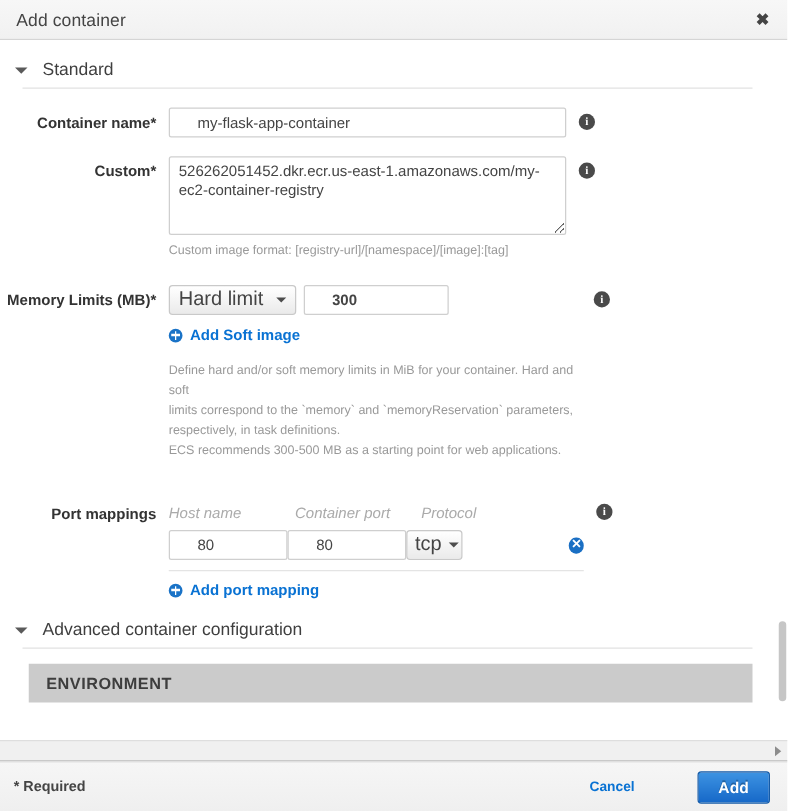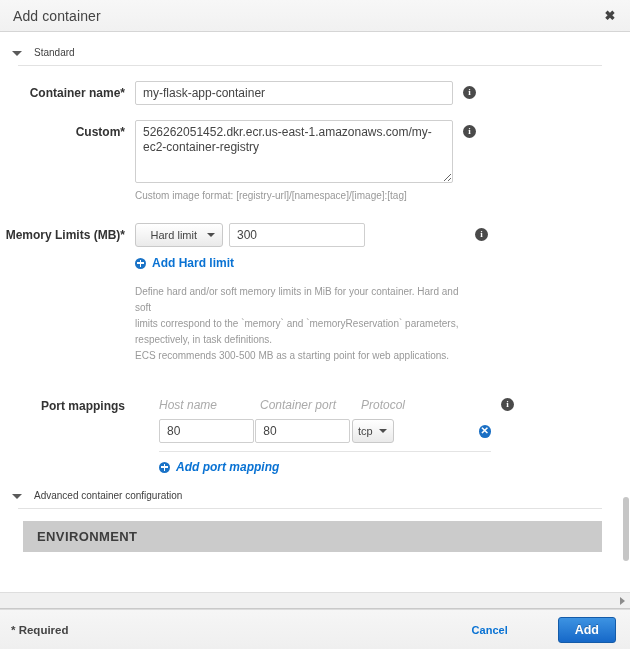--- a/index.html
+++ b/index.html
@@ -76,21 +76,21 @@
     width: 0;
     height: 0;
     border-left: 5px solid transparent;
     border-right: 5px solid transparent;
     border-top: 5px solid #5a5a5a;
     margin-right: 12px;
     margin-top: 2px;
     cursor: pointer;
   }
   .section-title {
-    font-size: 10px;
+    font-size: 14px;
     color: #3f3f3f;
   }
   .section-rule {
     border-bottom: 1px solid #e2e2e2;
     margin: 7px 18px 0 18px;
   }
 
   
   .form-row {
     display: flex;
@@ -117,30 +117,30 @@
   .control-stack {
     display: flex;
     flex-direction: column;
   }
 
   input.txt {
     box-sizing: border-box;
     height: 24px;
     border: 1px solid #cfcfcf;
     border-radius: 2px;
-    padding: 2px 7px;
+    padding: 2px 22px;
     font-family: "Liberation Sans", sans-serif;
     font-size: 12px;
     color: #444444;
     background: #ffffff;
     outline: none;
   }
   input.txt::placeholder { color: #aaaaaa; }
   .w-name { width: 318px; }
-  .w-mem { width: 136px; }
+  .w-mem { width: 116px; font-weight: bold; }
   .w-port { width: 95px; }
 
   textarea.ta {
     box-sizing: border-box;
     width: 318px;
     height: 63px;
     border: 1px solid #cfcfcf;
     border-radius: 2px;
     padding: 4px 7px;
     font-family: "Liberation Sans", sans-serif;
@@ -182,23 +182,23 @@
   
   .sel {
     box-sizing: border-box;
     height: 24px;
     min-width: 88px;
     border: 1px solid #c9c9c9;
     border-radius: 3px;
     background: linear-gradient(to bottom, #ffffff 0%, #eaeaea 100%);
     display: inline-flex;
     align-items: center;
-    justify-content: flex-end;
+    justify-content: space-between;
     padding: 0 7px;
-    font-size: 11px;
+    font-size: 16px;
     color: #444444;
     cursor: pointer;
     margin-right: 6px;
   }
   .sel.small { min-width: 42px; padding: 0 6px; }
   .sel .carat-dn {
     width: 0; height: 0;
     border-left: 4px solid transparent;
     border-right: 4px solid transparent;
     border-top: 4px solid #4d4d4d;
@@ -416,34 +416,34 @@
           <div class="control-stack">
             <div style="display:flex;align-items:center;">
               <div class="sel">
                 <span>Hard limit</span>
                 <span class="carat-dn"></span>
               </div>
               <input class="txt w-mem" type="text" value="300" style="">
             </div>
             <a class="addlink">
               <span class="plus-circle"></span>
-              <span>Add Hard limit</span>
+              <span>Add Soft image</span>
             </a>
             <div class="helper" style="margin-top:14px;">
               <div>Define hard and/or soft memory limits in MiB for your container. Hard and soft</div>
               <div>limits correspond to the `memory` and `memoryReservation` parameters,</div>
               <div>respectively, in task definitions.</div>
               <div>ECS recommends 300-500 MB as a starting point for web applications.</div>
             </div>
           </div>
           <span class="info-icon">i</span>
         </div>
       </div>
 
-      <div class="form-row" style="margin-top:34px;gap:24px;">
+      <div class="form-row" style="margin-top:34px;">
         <div class="form-label" style="padding-top:1px;">Port mappings</div>
         <div class="form-control">
           <div class="control-stack">
             <div class="pm-head">
               <span class="pm-col-1">Host name</span>
               <span class="pm-col-2">Container port</span>
               <span class="pm-col-3">Protocol</span>
             </div>
             <div class="pm-row">
               <span class="cell">
@@ -451,21 +451,21 @@
               </span>
               <span class="cell">
                 <input class="txt w-port" type="text" value="80" style="">
               </span>
               <span class="sel small">
                 <span>tcp</span>
                 <span class="carat-dn"></span>
               </span>
               <span class="del-icon">✕</span>
             </div>
-            <a class="addlink" style="margin-top:8px;font-style:italic;">
+            <a class="addlink" style="margin-top:8px;">
               <span class="plus-circle"></span>
               <span>Add port mapping</span>
             </a>
           </div>
           <span class="info-icon" style="margin-top:0;">i</span>
         </div>
       </div>
 
       <div class="section-header" style="padding-top:16px;">
         <div class="caret"></div>

